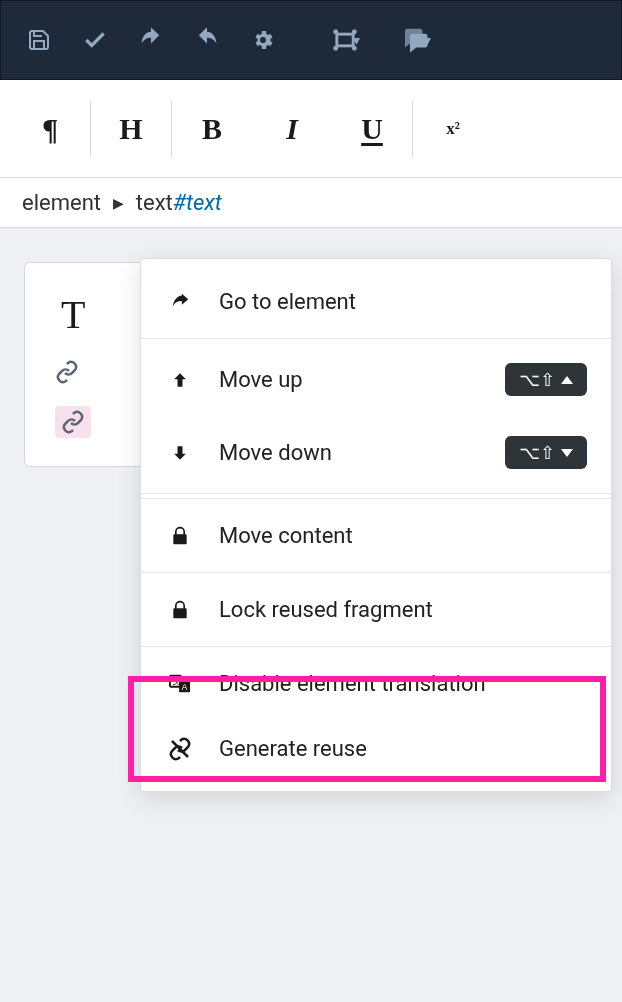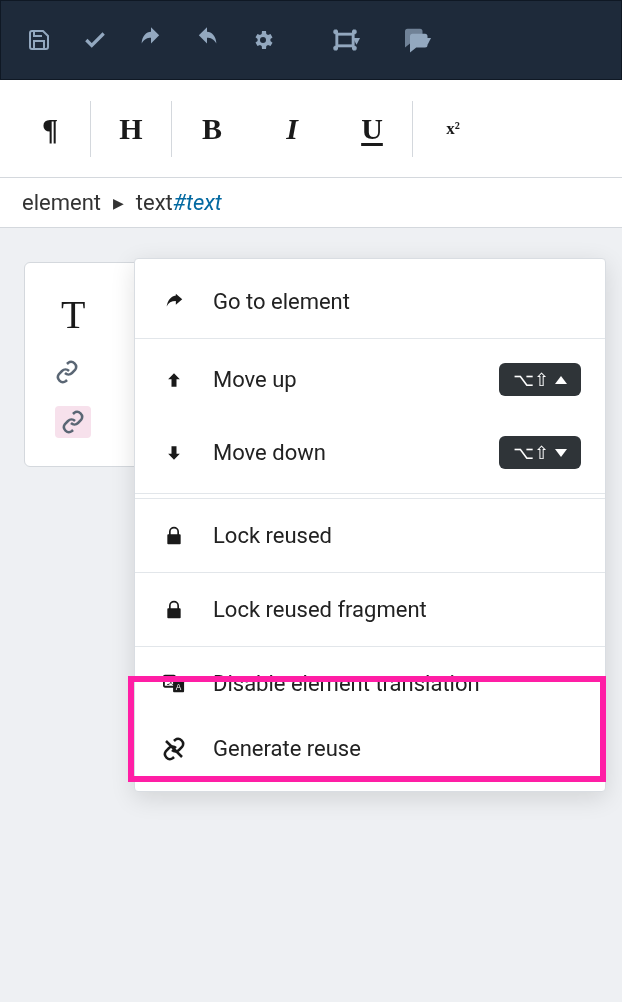--- a/index.html
+++ b/index.html
@@ -128,21 +128,21 @@
   .row.highlighted .link-icon-wrap {
     background: #f7e1ec;
     padding: 4px 6px;
     border-radius: 4px;
   }
 
   
   .context-menu {
     position: absolute;
     top: 258px;
-    left: 134px;
+    left: 140px;
     width: 472px;
     background: #ffffff;
     border: 1px solid #d9dde2;
     border-radius: 4px;
     box-shadow: 0 6px 24px rgba(0,0,0,0.12);
     padding: 10px 0;
     z-index: 50;
   }
   .menu-item {
     display: flex;
@@ -336,21 +336,21 @@
     </span>
   </div>
   <div class="menu-sep"></div>
   <div class="menu-sep"></div>
   <div class="menu-item">
     <span class="mi-icon">
       <svg width="20" height="22" viewBox="0 0 24 24" fill="currentColor">
           <path d="M6 10V7a6 6 0 1 1 12 0v3h1a1 1 0 0 1 1 1v10a1 1 0 0 1-1 1H5a1 1 0 0 1-1-1V11a1 1 0 0 1 1-1h1zm2 0h8V7a4 4 0 1 0-8 0v3z"></path>
         </svg>
     </span>
-    <span class="mi-label">Lock reused</span>
+    <span class="mi-label">Move content</span>
   </div>
   <div class="menu-sep"></div>
   <div class="menu-item">
     <span class="mi-icon">
       <svg width="20" height="22" viewBox="0 0 24 24" fill="currentColor">
           <path d="M6 10V7a6 6 0 1 1 12 0v3h1a1 1 0 0 1 1 1v10a1 1 0 0 1-1 1H5a1 1 0 0 1-1-1V11a1 1 0 0 1 1-1h1zm2 0h8V7a4 4 0 1 0-8 0v3z"></path>
         </svg>
     </span>
     <span class="mi-label">Lock reused fragment</span>
   </div>

